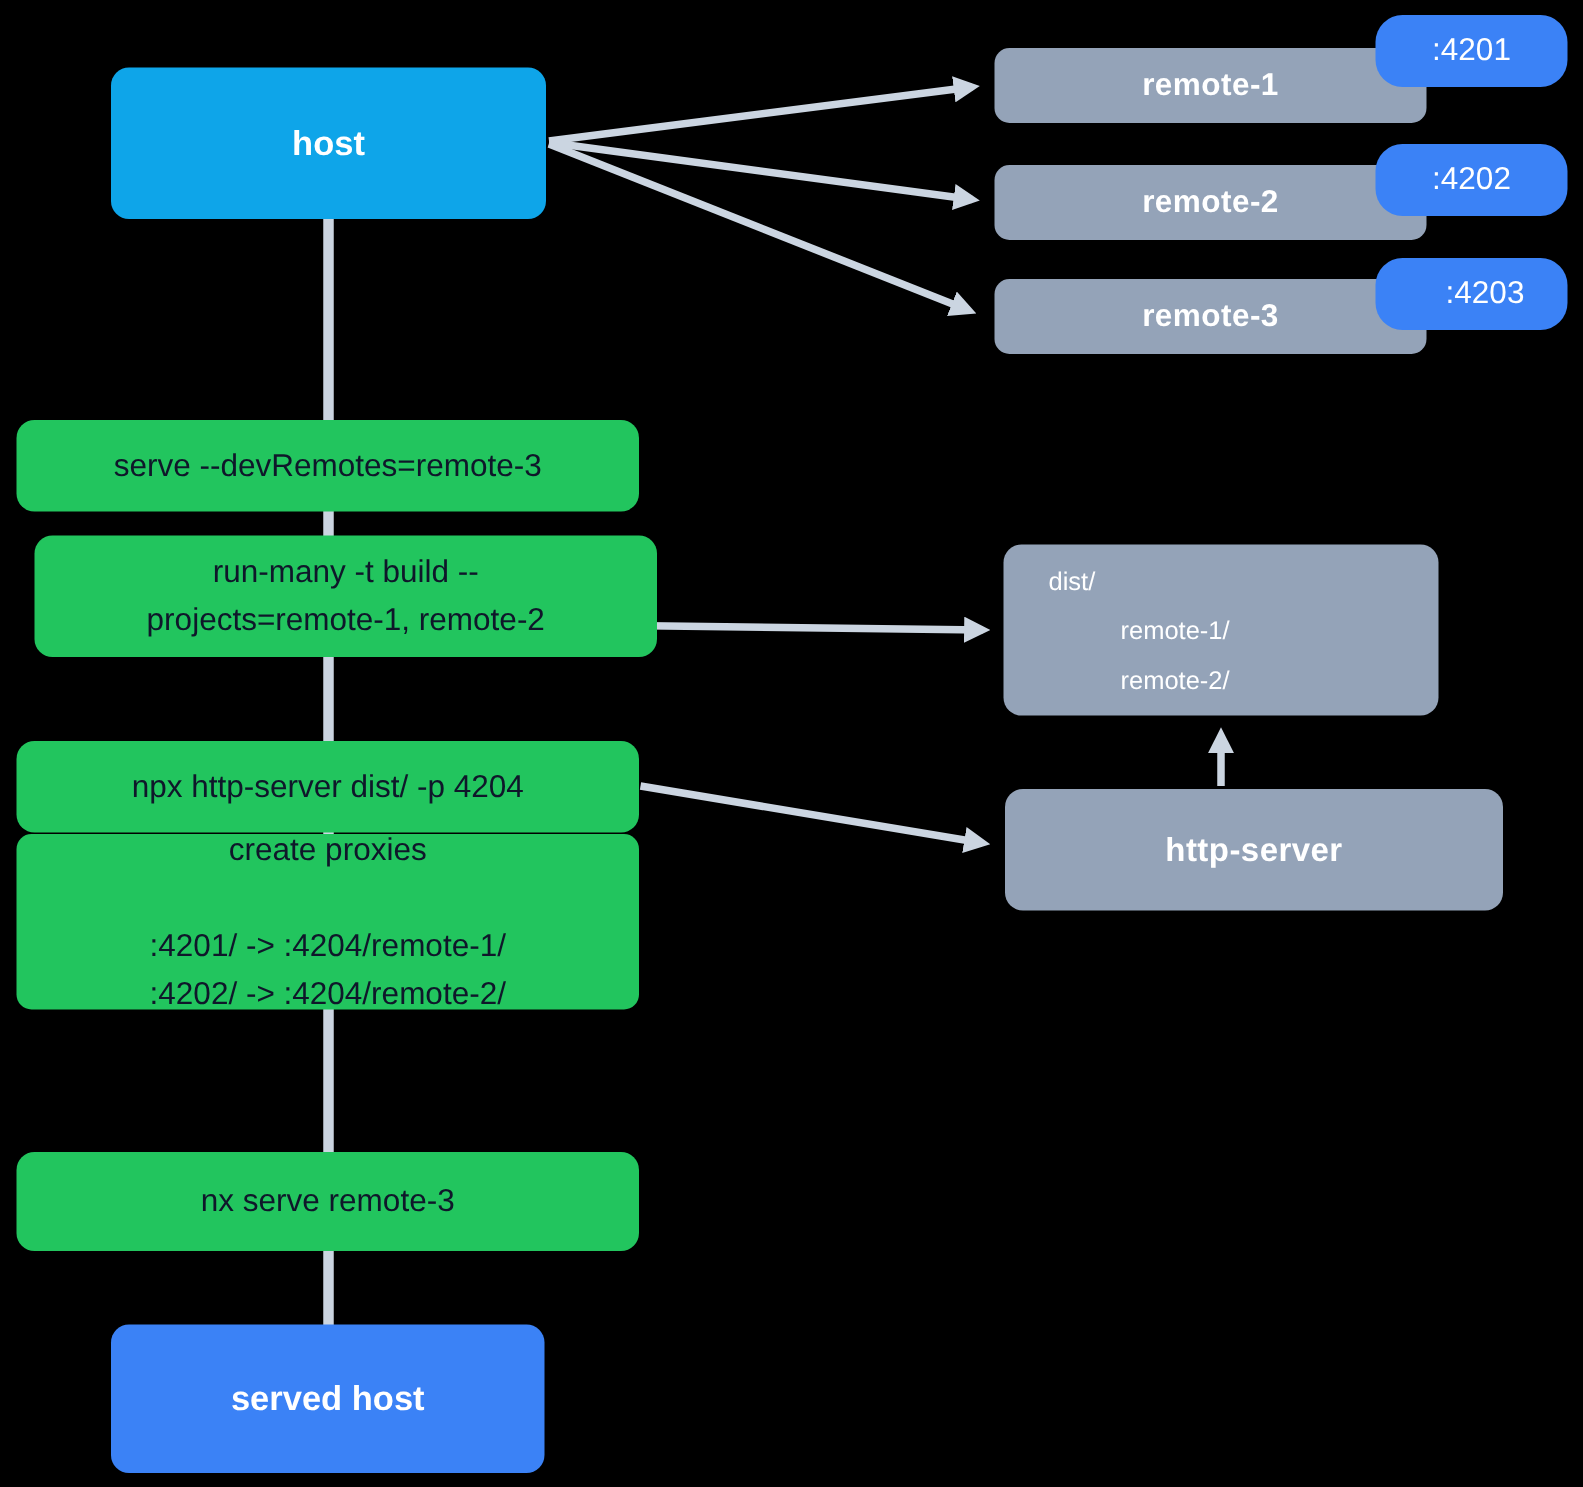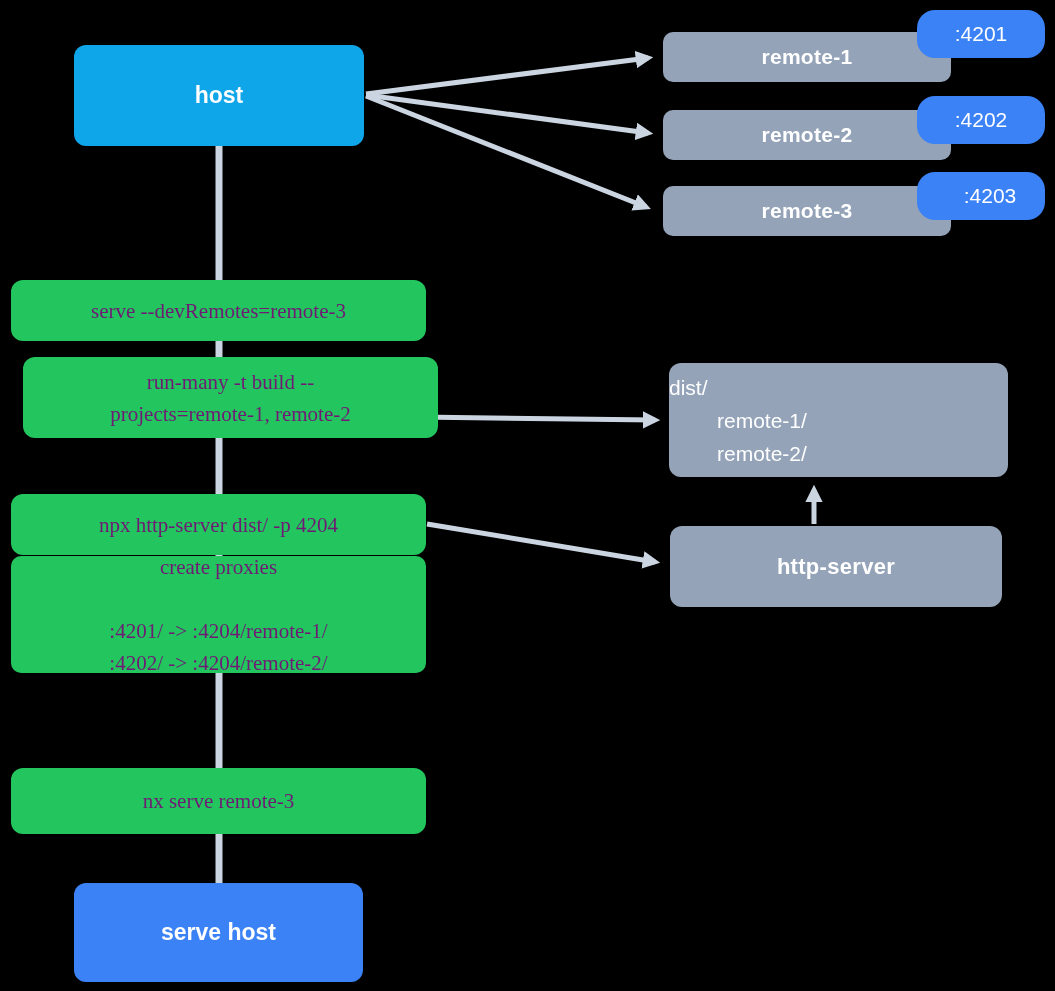--- a/index.html
+++ b/index.html
@@ -52,33 +52,34 @@
     background: #3b82f6; border-radius: 18px;
     font-size: 21px; color: #fff; text-align: right;
   }
   .badge-1 { top: 10px; }
   .badge-2 { top: 96px; }
   .badge-3 { top: 172px; padding-left: 18px; }
   
   .step {
     left: 11px; width: 415px;
     background: #22c55e; border-radius: 12px;
-    font-size: 21px; color: #701a75; font-family: Liberation Serif, serif;
+    font-size: 21px; color: #0f172a;
   }
   .step .line { line-height: 32px; min-height: 32px; text-align: center; }
   .step-1 { top: 280px; height: 61px; }
   .step-2 { top: 357px; height: 81px; margin-left: 12px; }
   .step-3 { top: 494px; height: 61px; }
   .step-4 { top: 556px; height: 117px; border-radius: 10px; }
   .step-5 { top: 768px; height: 66px; }
   
   .dist {
-    left: 669px; top: 363px; width: 339px; height: 114px;
+    left: 669px; top: 363px; width: 290px; height: 114px;
     background: #94a3b8; border-radius: 12px;
-    font-size: 21px; align-items: flex-start;
+    font-size: 17px; align-items: flex-start;
+    padding-left: 30px;
   }
   .dist .line { line-height: 33px; min-height: 33px; }
   .dist .line.indent { padding-left: 48px; }
   
   .http-server {
     left: 670px; top: 526px; width: 332px; height: 81px;
     background: #94a3b8; border-radius: 12px;
     font-weight: bold; font-size: 22px; letter-spacing: 0.3px;
   }
 </style>
@@ -159,16 +160,16 @@
     <div class="line">dist/</div>
     <div class="line indent">remote-1/</div>
     <div class="line indent">remote-2/</div>
   </div>
 
   <div class="box http-server">
     <span>http-server</span>
   </div>
 
   <div class="box served-host">
-    <span>serve host</span>
+    <span>served host</span>
   </div>
 
 </div>
 
 </body></html>

